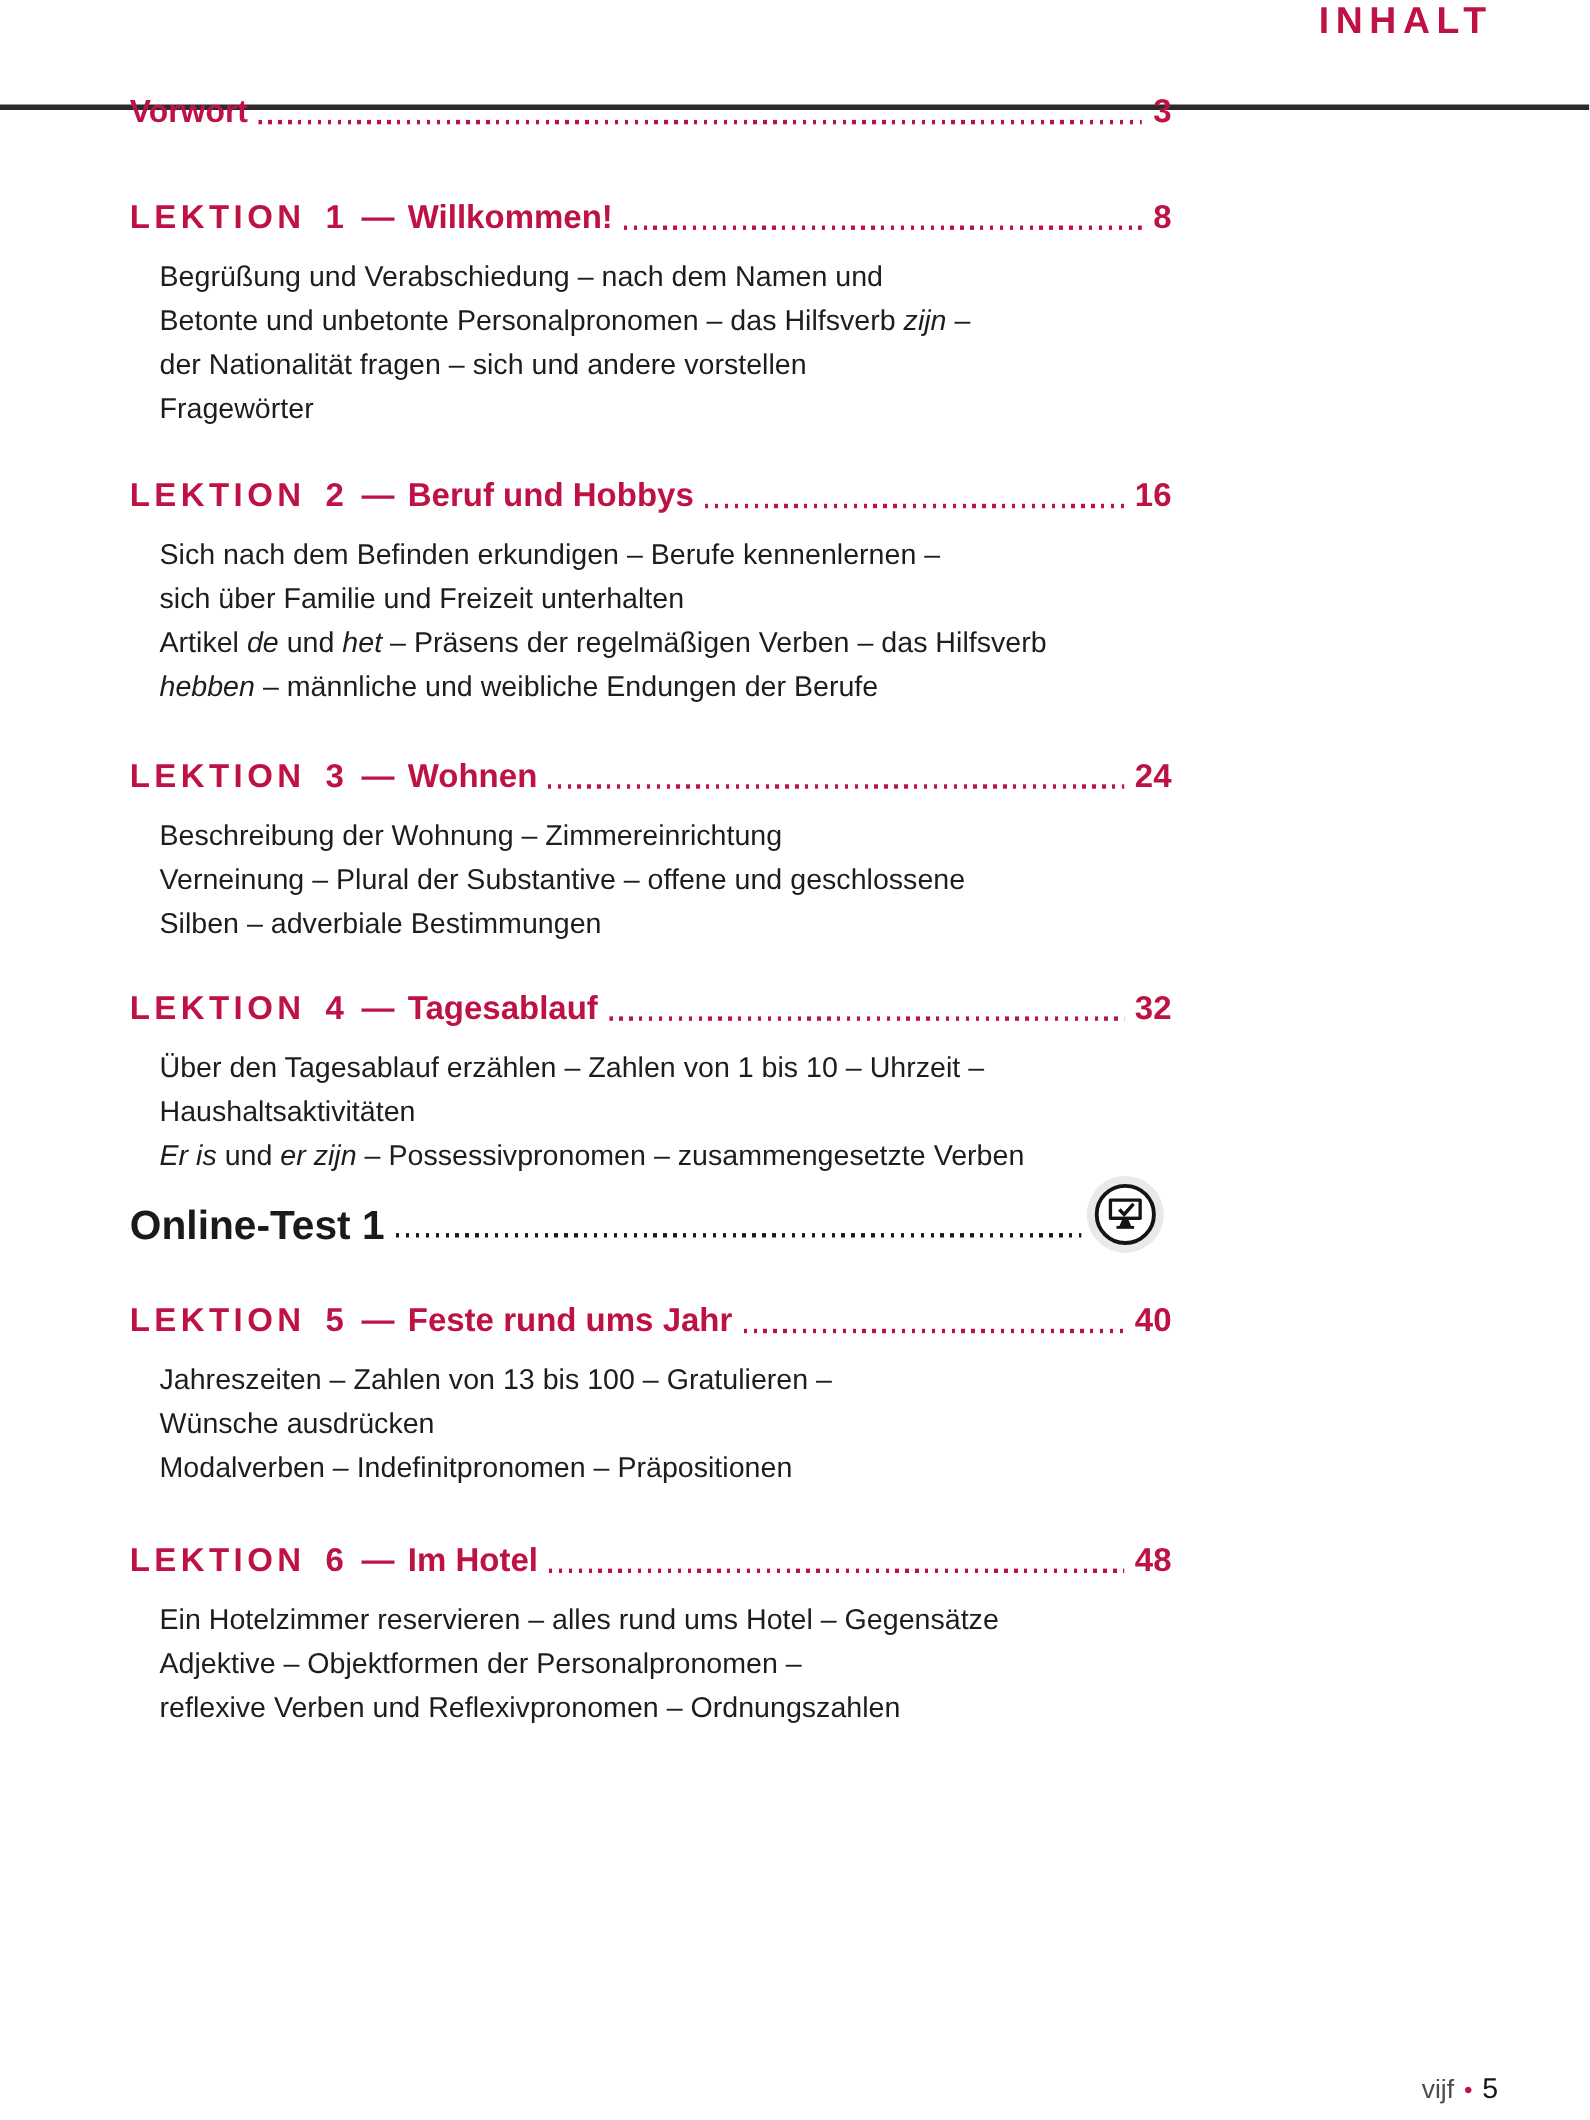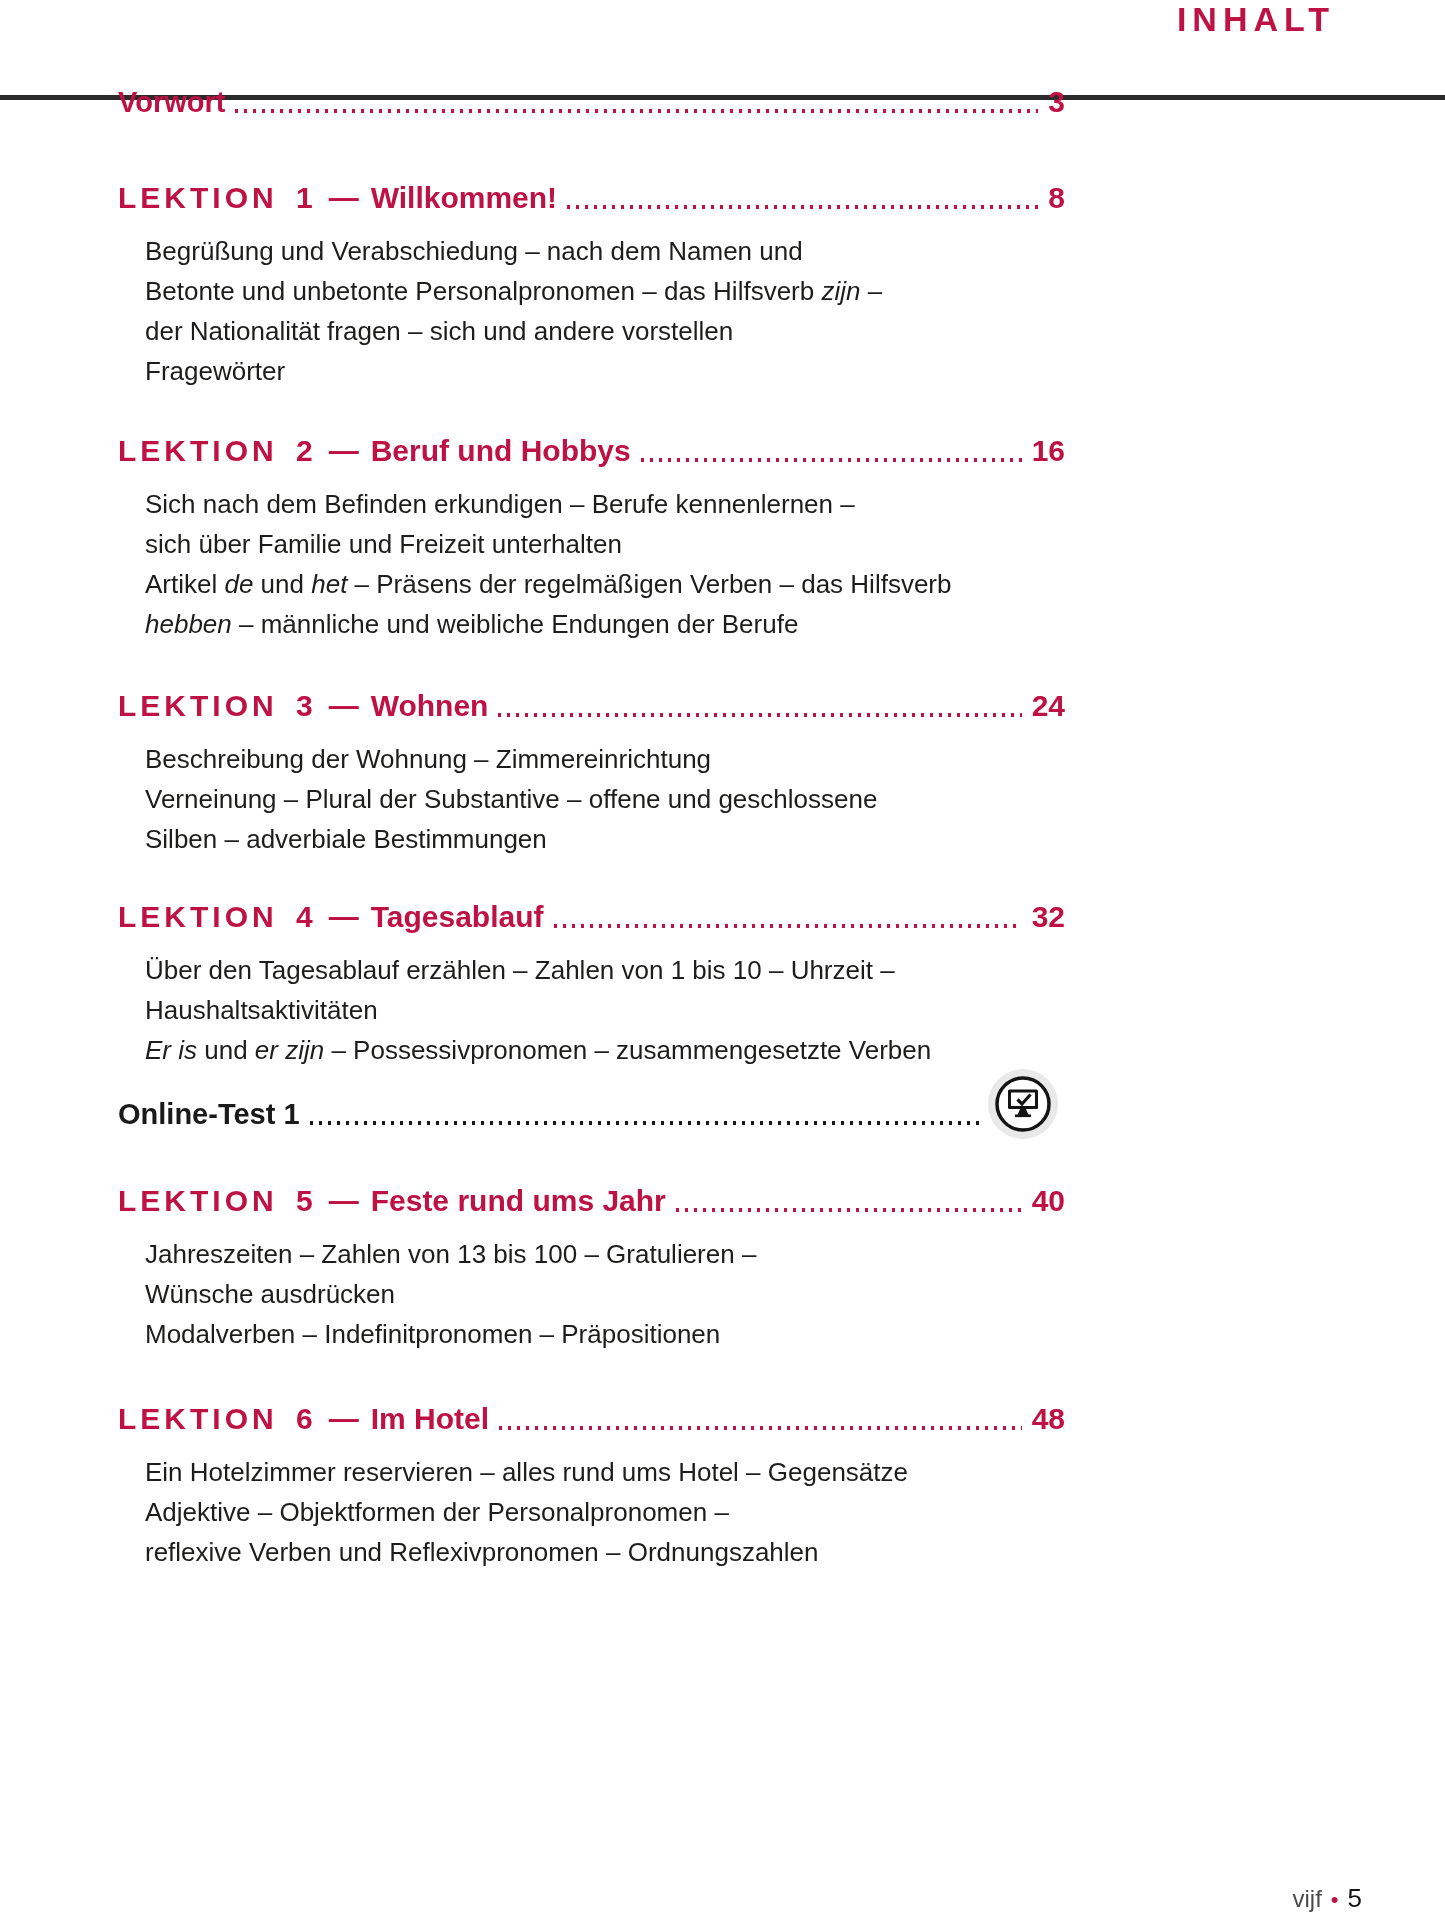--- a/index.html
+++ b/index.html
@@ -15,21 +15,21 @@
     height:1927px;
     background:#ffffff;
     font-family:"Liberation Sans", sans-serif;
     color:var(--ink);
     overflow:hidden;
   }
   
   .page-header-title{
     position:absolute;
     top:0px;
-    right:110px;
+    right:88px;
     font-size:34px;
     font-weight:bold;
     letter-spacing:6px;
     color:var(--accent);
   }
   .header-rule{
     position:absolute;
     top:95px;
     left:0;
     width:100%;
@@ -62,21 +62,21 @@
   .leader{
     flex:1;
     height:4px;
     margin:0 10px 7px 10px;
     align-self:flex-end;
     background:repeating-linear-gradient(to right, var(--accent) 0 3px, transparent 3px 9px);
   }
   .online-row{
     color:#1a1a1a;
     font-weight:bold;
-    font-size:29px;
+    font-size:37px;
   }
   .online-row .leader{
     background:repeating-linear-gradient(to right, #1a1a1a 0 3px, transparent 3px 9px);
     margin-right:6px;
   }
   .entry-body{
     margin-top:15px;
     padding-left:27px;
     font-size:26px;
     color:var(--ink);

